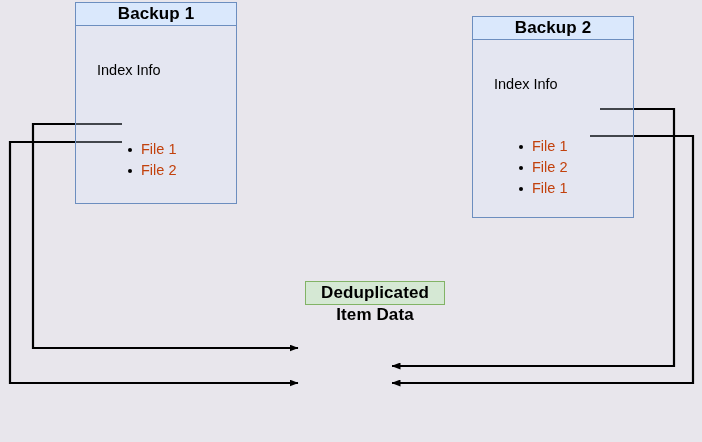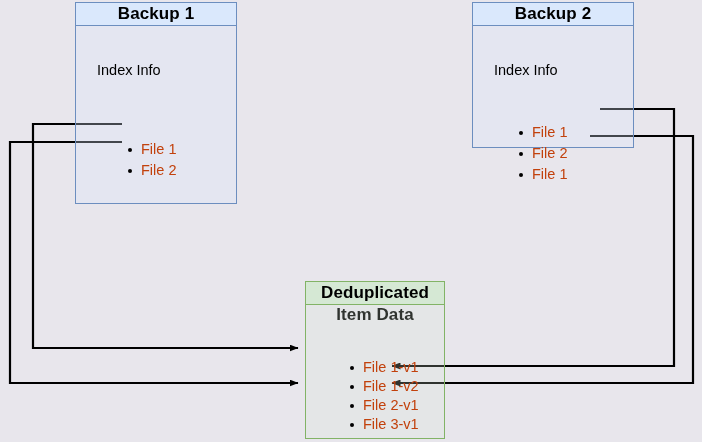--- a/index.html
+++ b/index.html
@@ -71,21 +71,21 @@
     border: 1px solid #82b366;
   }
   .green .node-body {
     background: rgba(213,232,212,0.22);
     border: 1px solid #82b366;
     border-top: none;
   }
 
   
   #backup1 { left: 75px;  top: 2px;   width: 162px; height: 202px; }
-  #backup2 { left: 472px; top: 2px;   width: 162px; height: 146px; border-radius: 20px; }
+  #backup2 { left: 472px; top: 16px;   width: 162px; height: 202px; border-radius: 20px; }
   #dedup   { left: 257px; top: 281px; width: 188px; height: 158px; padding-left: 48px; }
 
   
   .index-label {
     position: absolute;
     font-size: 14.5px;
     color: #000000;
     white-space: nowrap;
   }
   #b1-index { left: 21px; top: 36px; }
@@ -161,23 +161,15 @@
       <ul class="file-list" id="b2-files">
         <li>File 1</li>
         <li>File 2</li>
         <li>File 1</li>
       </ul>
     </div>
   </div>
 
   <div class="node green" id="dedup">
     <div class="node-header">Deduplicated Item Data</div>
-    <div class="node-body">
-      <ul class="file-list" id="dd-files">
-        <li>File 1-v1</li>
-        <li>File 1-v2</li>
-        <li>File 2-v1</li>
-        <li>File 3-v1</li>
-      </ul>
-    </div>
   </div>
 
 </div>
 
 </body></html>

